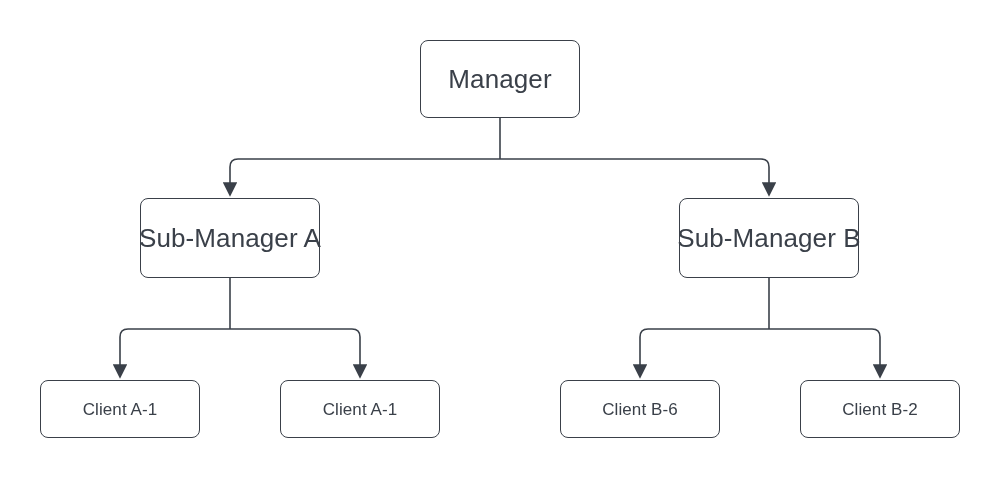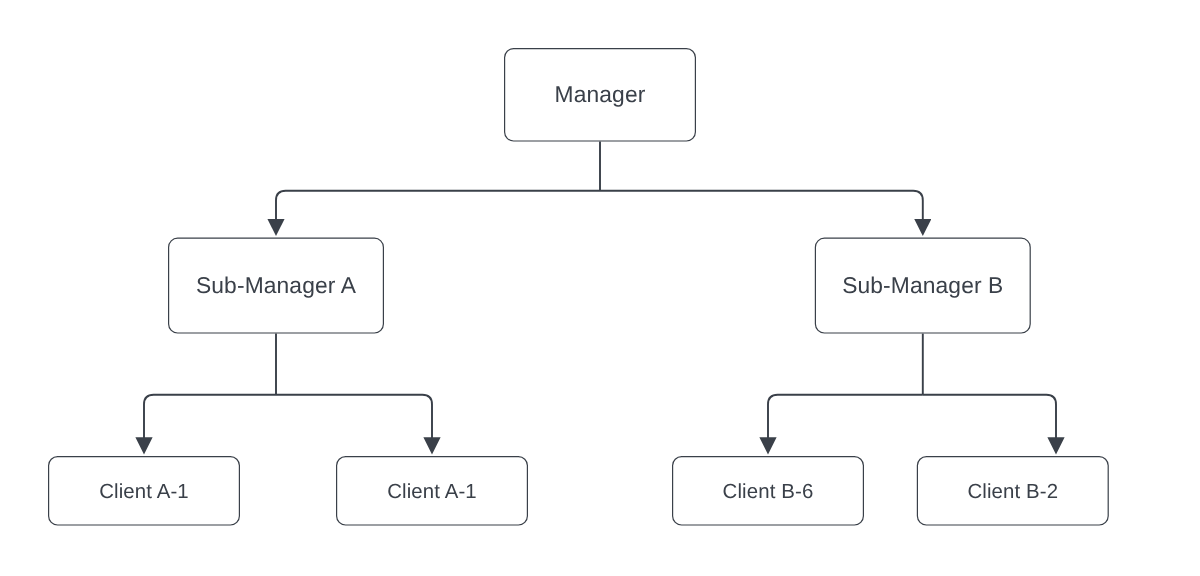--- a/index.html
+++ b/index.html
@@ -31,34 +31,34 @@
     border: 1.6px solid #3a4049;
     border-radius: 8px;
     display: flex;
     align-items: center;
     justify-content: center;
     z-index: 2;
   }
   .node-label {
     color: #3a4049;
     font-family: "Liberation Sans", sans-serif;
-    font-size: 19px;
+    font-size: 26px;
     line-height: 1;
     letter-spacing: 0.1px;
     white-space: nowrap;
     text-align: center;
   }
   .node-root   { left: 420px; top: 40px;  width: 160px; height: 78px; }
   .node-suba   { left: 140px; top: 198px; width: 180px; height: 80px; }
   .node-subb   { left: 679px; top: 198px; width: 180px; height: 80px; }
   .node-leaf   { top: 380px; width: 160px; height: 58px; }
   .node-ca1    { left: 40px; }
   .node-ca2    { left: 280px; }
   .node-cb1    { left: 560px; }
-  .node-cb2    { left: 764px; }
+  .node-cb2    { left: 800px; }
   .node-leaf .node-label { font-size: 17px; }
 </style>
 </head>
 <body>
 
 <div id="diagram-canvas">
 
   <svg id="connector-layer" viewBox="0 0 1000 480" width="1000" height="480" xmlns="http://www.w3.org/2000/svg">
     <defs>
       <marker id="arrowhead" markerWidth="10" markerHeight="9" refX="0.4" refY="4.5" orient="auto" markerUnits="strokeWidth">

